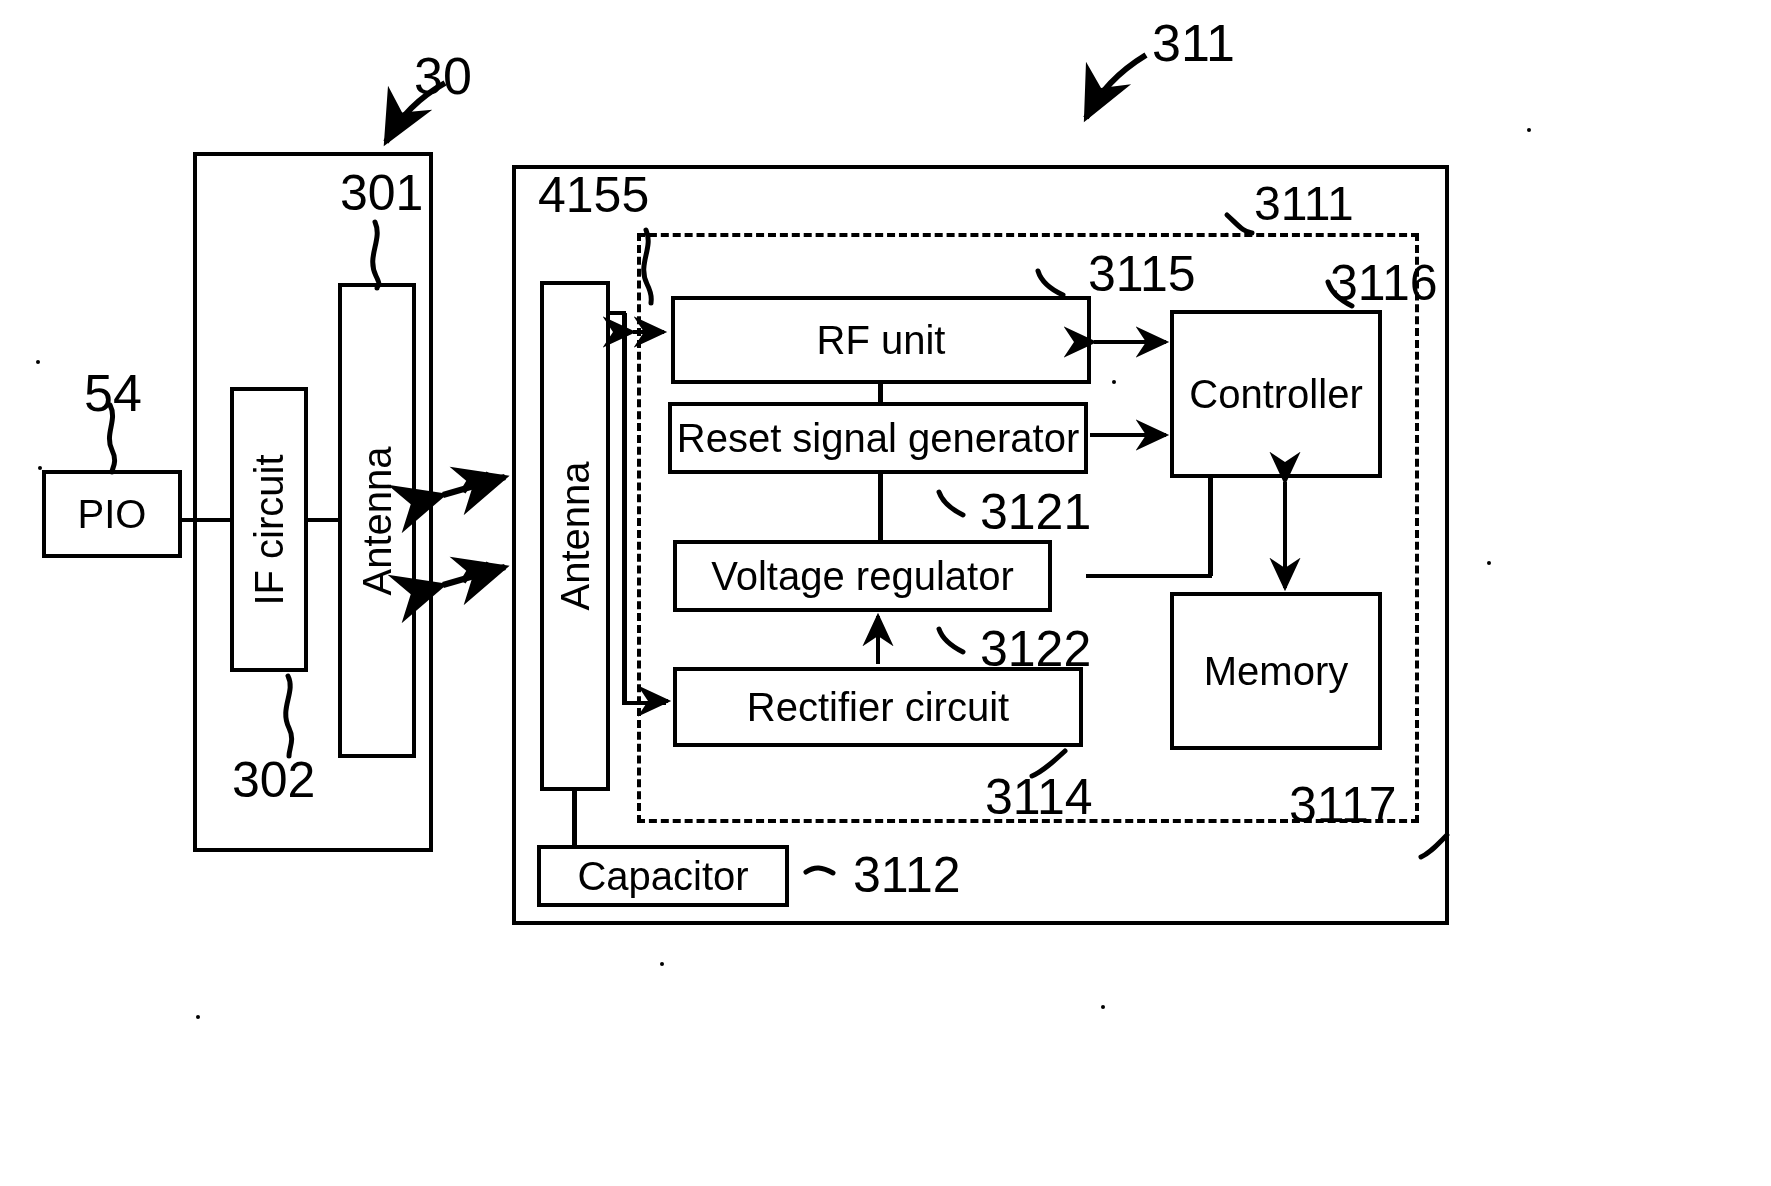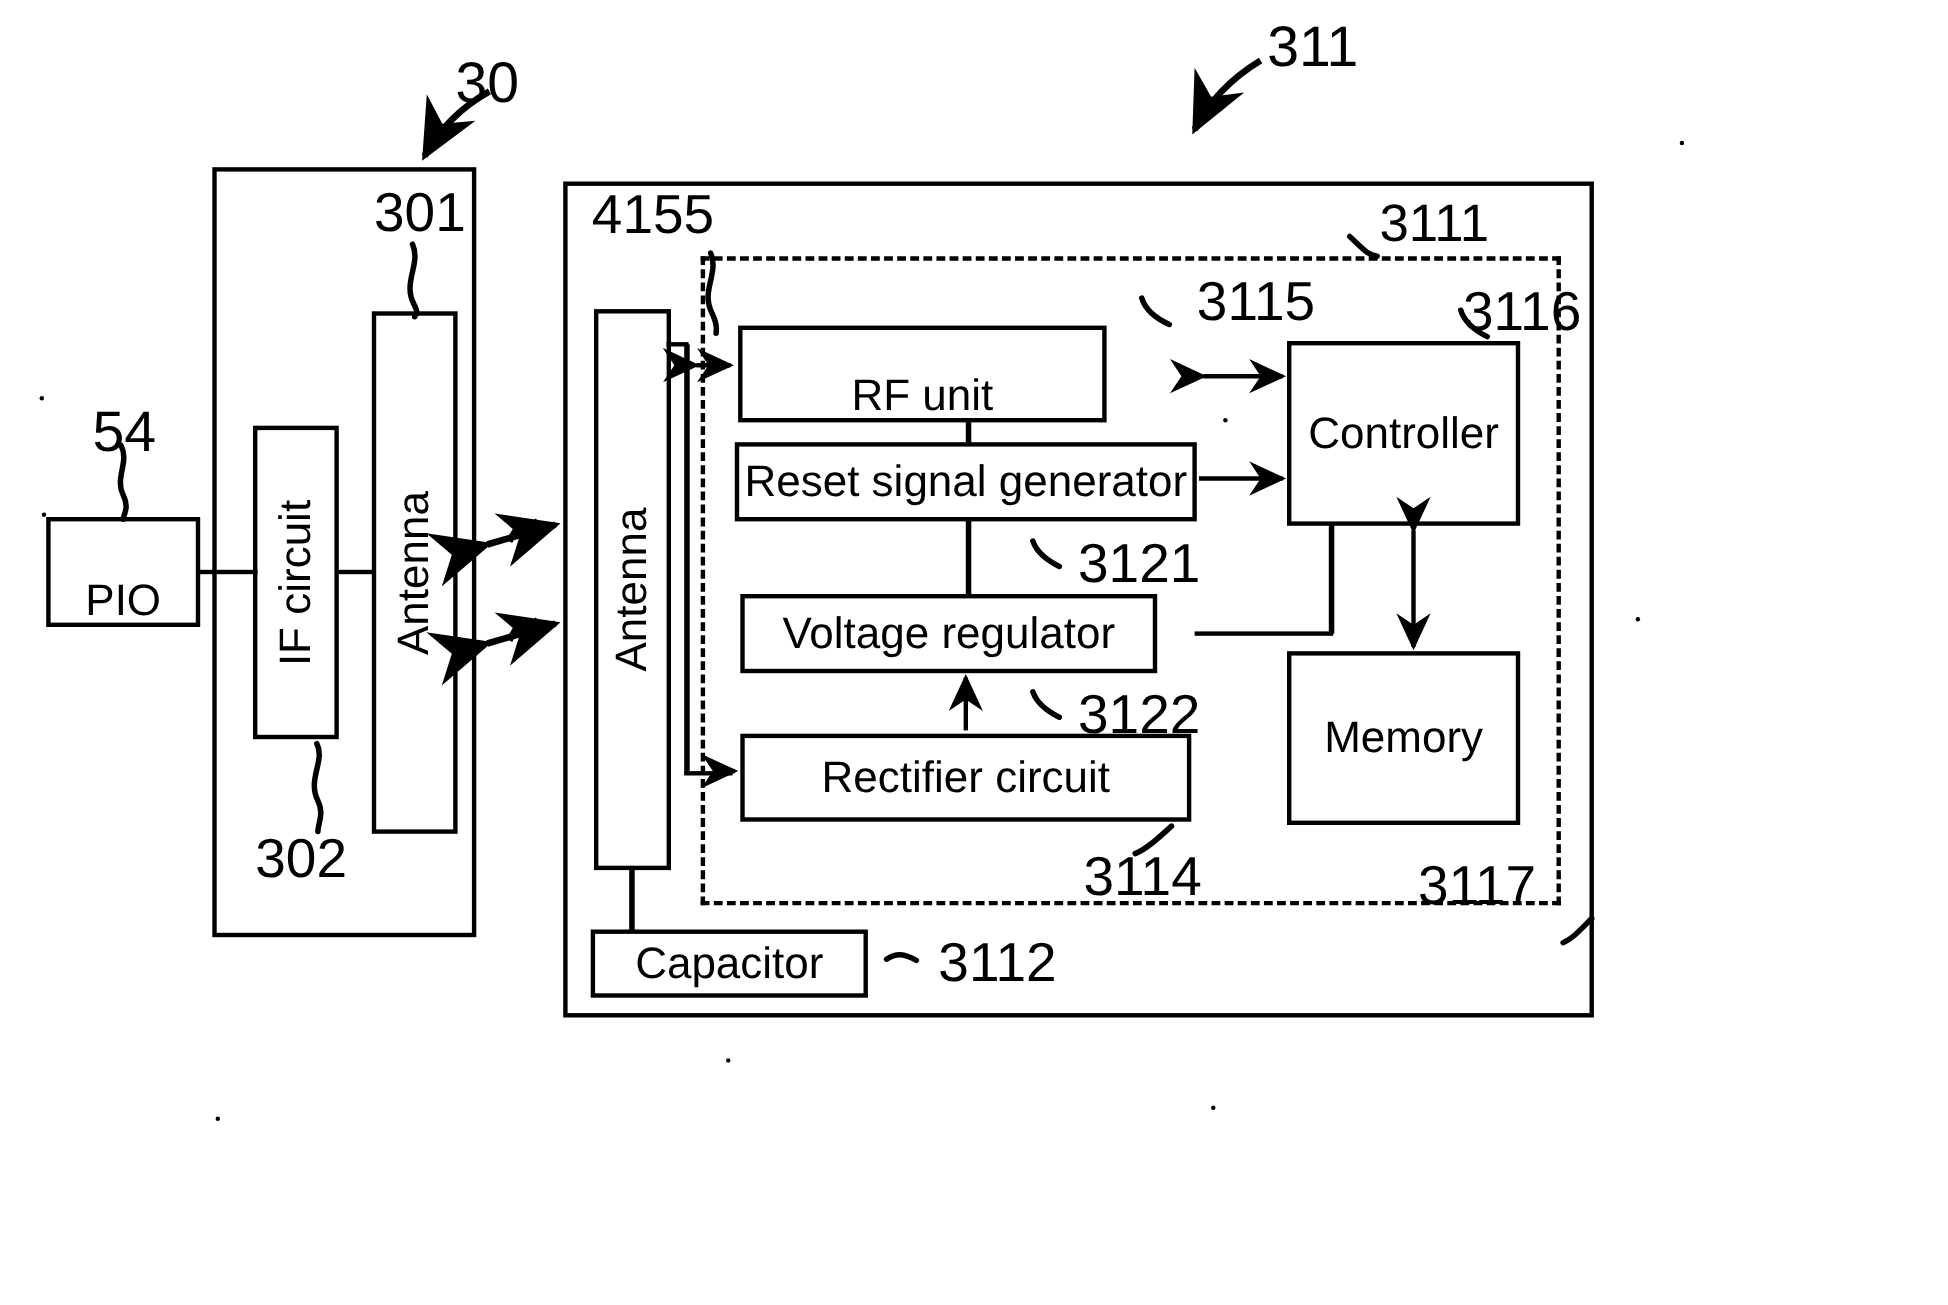--- a/index.html
+++ b/index.html
@@ -86,21 +86,21 @@
     border-radius: 50%;
   }
 </style>
 </head>
 <body>
 
 <div id="canvas">
 
   <div class="outline" style="left:193px; top:152px; width:240px; height:700px;"></div>
 
-  <div class="box" style="left:42px; top:470px; width:140px; height:100px;align-items:flex-end;">
+  <div class="box" style="left:42px; top:470px; width:140px; height:88px;">
     <span class="lbl">PIO</span>
   </div>
 
   <div class="box" style="left:230px; top:387px; width:78px; height:285px;">
     <span class="lbl-vert">IF circuit</span>
   </div>
 
   <div class="box" style="left:338px; top:283px; width:78px; height:475px;">
     <span class="lbl-vert">Antenna</span>
   </div>
@@ -110,21 +110,21 @@
   <div class="hline" style="left:305px; top:518px; width:36px;"></div>
 
   <div class="outline" style="left:512px; top:165px; width:937px; height:760px;"></div>
 
   <div class="dashed" style="left:637px; top:233px; width:782px; height:590px;"></div>
 
   <div class="box" style="left:540px; top:281px; width:70px; height:510px;">
     <span class="lbl-vert">Antenna</span>
   </div>
 
-  <div class="box" style="left:671px; top:296px; width:335px; height:88px;align-items:flex-end;">
+  <div class="box" style="left:671px; top:296px; width:420px; height:88px;">
     <span class="lbl">RF unit</span>
   </div>
 
   <div class="box" style="left:668px; top:402px; width:420px; height:72px;">
     <span class="lbl">Reset signal generator</span>
   </div>
 
   <div class="box" style="left:673px; top:540px; width:379px; height:72px;">
     <span class="lbl">Voltage regulator</span>
   </div>

